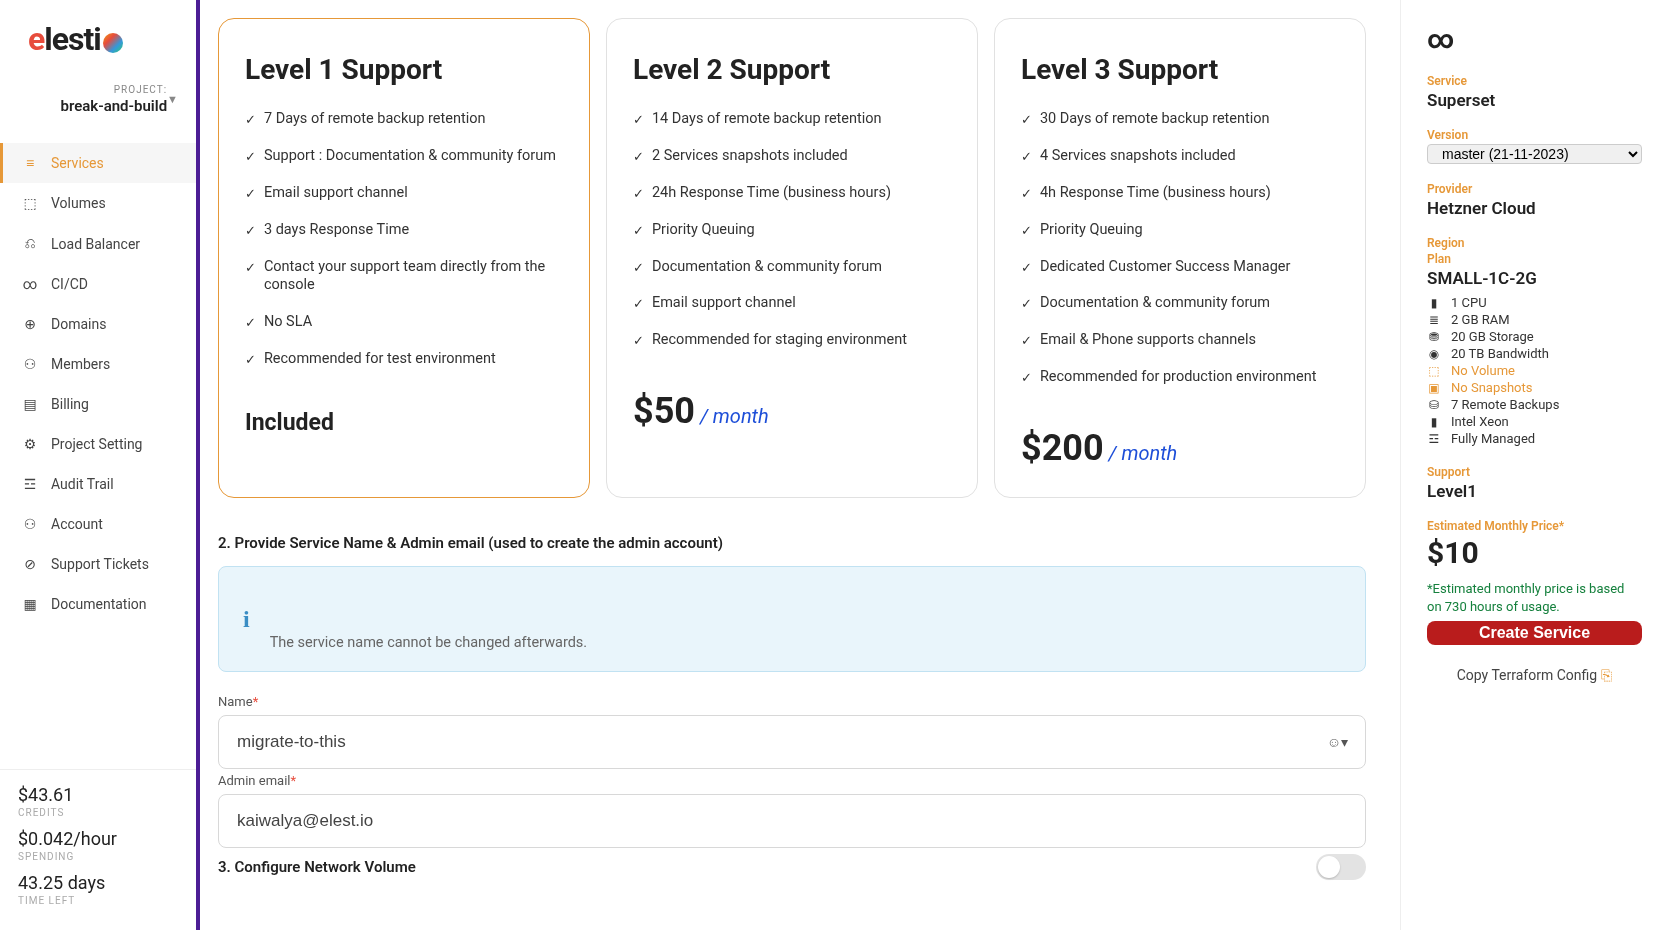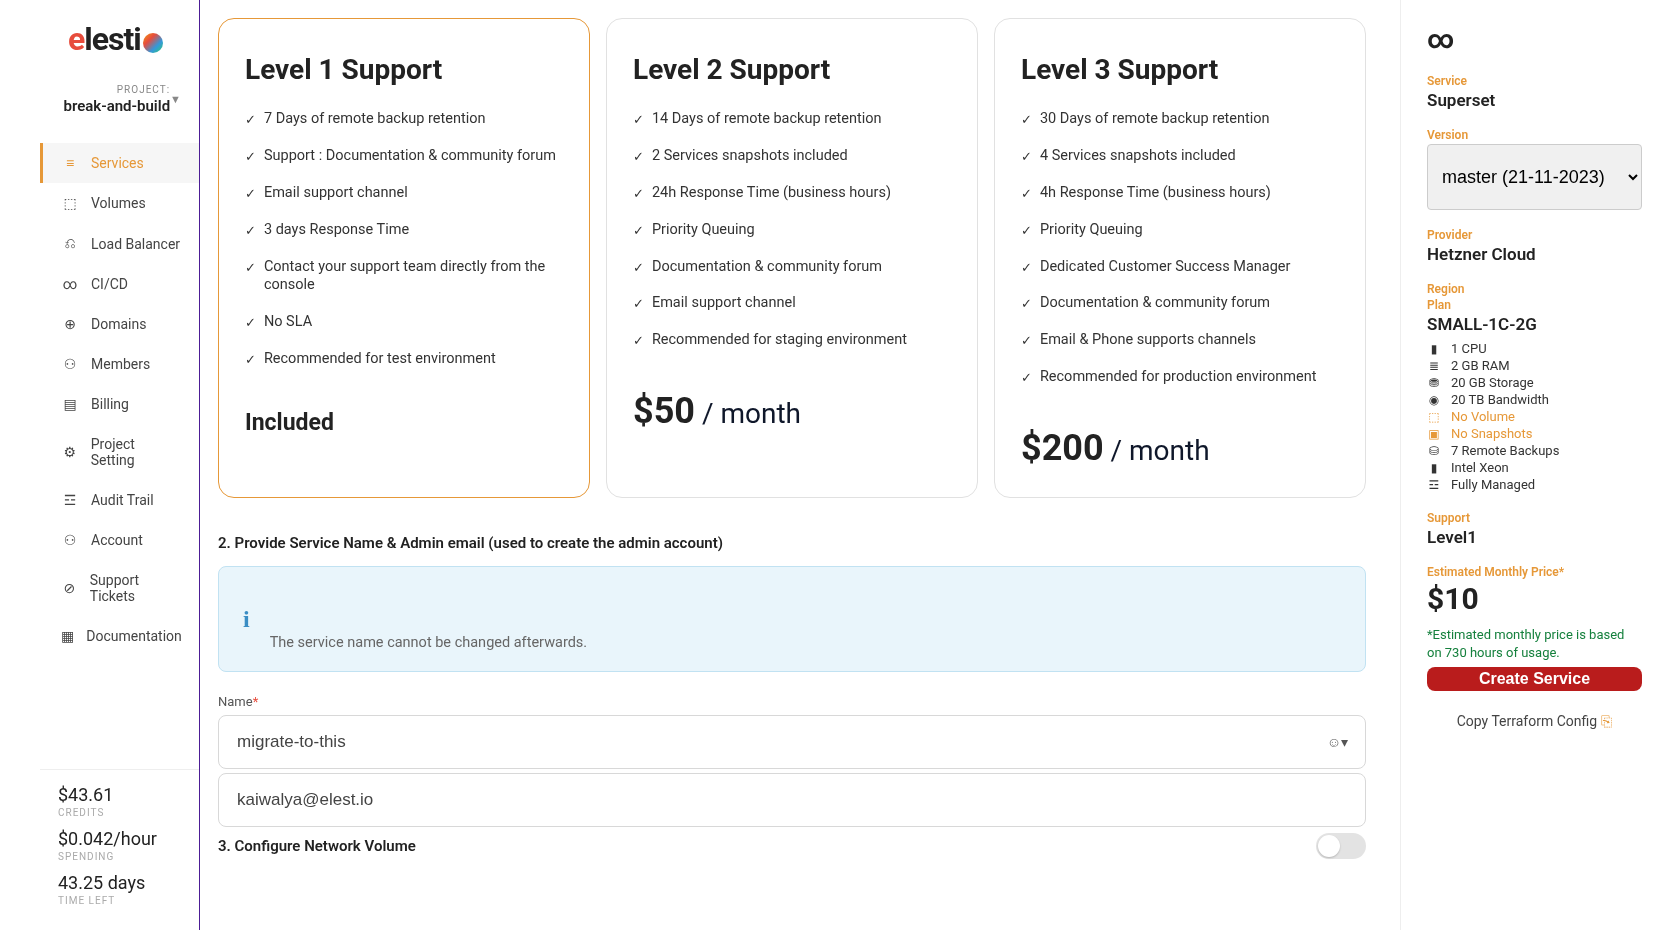--- a/index.html
+++ b/index.html
@@ -1,17 +1,17 @@
 <!DOCTYPE html>
 <html><head>
 <meta charset="utf-8">
 <style>
 * { box-sizing: border-box; margin: 0; padding: 0; }
 body { font-family: -apple-system, BlinkMacSystemFont, 'Segoe UI', Roboto, sans-serif; background: #fff; color: #1a1a1a; display: flex; height: 930px; width: 1680px; overflow: hidden; }
-.sidebar { width: 200px; border-right: 1px solid #4c1d95; display: flex; flex-direction: column; overflow-y: auto; padding-left: 40px; }
+.sidebar { width: 200px; border-right: 4px solid #4c1d95; display: flex; flex-direction: column; overflow-y: auto; }
 .logo { padding: 20px 28px 14px; }
 .logo-text { font-size: 32px; font-weight: 700; letter-spacing: -1px; }
 .logo-e1 { color: #e74c3c; }
 .logo-l { color: #222; }
 .logo-e2 { color: #222; }
 .logo-s { color: #222; }
 .logo-t { color: #222; }
 .logo-i { color: #222; }
 .logo-dot { display: inline-block; width: 20px; height: 20px; border-radius: 50%; background: linear-gradient(135deg,#f39c12,#e74c3c,#3498db,#2ecc71); vertical-align: middle; margin-left: 2px; position: relative; top: -3px; }
 .project-sel { padding: 12px 18px 10px; display: flex; align-items: center; justify-content: space-between; cursor: pointer; text-align: right; }
@@ -28,38 +28,38 @@
 .stat-lbl { font-size: 10px; letter-spacing: 1px; color: #aaa; text-transform: uppercase; margin-bottom: 10px; margin-top: 2px; }
 .main { flex: 1; padding: 18px 34px 0 18px; overflow-y: auto; }
 .cards { display: flex; gap: 16px; margin-bottom: 36px; }
 .card { flex: 1; border: 1px solid #e1e1e1; border-radius: 16px; padding: 34px 26px 28px; }
 .card.selected { border-color: #e69838; border-width: 1px; }
 .card h2 { font-size: 28px; font-weight: 700; margin-bottom: 24px; color: #222; }
 .feat { display: flex; align-items: flex-start; gap: 8px; font-size: 14.5px; color: #333; margin-bottom: 18px; line-height: 1.3; }
 .check { flex-shrink: 0; font-size: 13px; color: #333; margin-top: 2px; }
 .price-row { margin-top: 40px; font-size: 23px; font-weight: 700; color: #222; }
 .price-big { font-size: 36px; font-weight: 700; }
-.price-sub { font-weight: 400; color: #0f172a; font-size: 28px; }
+.price-sub { font-weight: 400; color: #1d4ed8; font-size: 20px; font-style: italic; }
 .sect-head { font-size: 15px; font-weight: 600; color: #222; margin-bottom: 14px; }
 .info-box { background: #e9f5fb; border: 1px solid #c1e2f2; border-radius: 8px; padding: 20px 24px; display: flex; align-items: center; gap: 20px; margin-bottom: 22px; }
 .info-i { color: #3a8dc4; font-size: 24px; font-weight: 700; font-family: Georgia, serif; }
 .info-txt { color: #666; font-size: 14.5px; margin-top: 47px; }
 .field-lbl { font-size: 13px; color: #555; margin-bottom: 6px; }
 .req { color: #e74c3c; }
 .input-wrap { position: relative; margin-bottom: 4px; }
 .input-wrap input { width: 100%; border: 1px solid #d8d8d8; border-radius: 8px; padding: 16px 18px; font-size: 17px; color: #444; }
 .input-icon { position: absolute; right: 18px; top: 50%; transform: translateY(-50%); font-size: 14px; color: #555; }
 .sect3 { display: flex; justify-content: space-between; align-items: center; margin-top: 6px; }
 .toggle { width: 50px; height: 26px; background: #e3e3e3; border-radius: 13px; position: relative; cursor: pointer; }
 .toggle-knob { position: absolute; width: 22px; height: 22px; background: #fff; border-radius: 50%; top: 2px; left: 2px; box-shadow: 0 1px 2px rgba(0,0,0,0.2); }
 .right-panel { width: 268px; padding: 24px 26px; border-left: 1px solid #eee; overflow-y: auto; margin-right: 12px; }
 .rp-logo { font-size: 26px; margin-bottom: 20px; color: #222; font-weight: 700; }
 .rp-lbl { font-size: 12px; color: #e69838; font-weight: 600; margin-bottom: 2px; }
 .rp-val { font-size: 17px; font-weight: 600; color: #222; margin-bottom: 18px; }
-.rp-select { width: 100%; padding: 21px 10px; border: 1px solid #ccc; border-radius: 4px; background: #f0f0f0; font-size: 18px; margin-bottom: 18px; }
+.rp-select { width: 100%; padding: 0 10px; border: 1px solid #ccc; border-radius: 4px; background: #f0f0f0; font-size: 14px; margin-bottom: 18px; }
 .spec-list { list-style: none; margin-top: 6px; margin-bottom: 18px; }
 .spec-list li { display: flex; align-items: center; gap: 10px; font-size: 13px; color: #333; padding: 1px 0; }
 .spec-list li.warn { color: #e69838; }
 .spec-icon { width: 14px; font-size: 12px; text-align: center; color: #333; }
 .spec-list li.warn .spec-icon { color: #e69838; }
 .rp-price { font-size: 30px; font-weight: 700; color: #222; margin-bottom: 10px; }
 .rp-note { font-size: 13px; color: #15803d; line-height: 1.4; margin-bottom: 5px; }
 .btn-create { width: 100%; background: #b91c1c; color: #fff; border: none; padding: 3px; font-size: 16px; font-weight: 600; border-radius: 8px; cursor: pointer; margin-bottom: 22px; }
 .copy-tf { text-align: center; font-size: 14px; color: #444; cursor: pointer; }
 .copy-tf-icon { color: #e69838; margin-left: 4px; }
@@ -245,20 +245,21 @@
   <div class="sect-head">2. Provide Service Name &amp; Admin email (used to create the admin account)</div>
   <div class="info-box">
     <div class="info-i">i</div>
     <div class="info-txt">The service name cannot be changed afterwards.</div>
   </div>
   <div class="field-lbl"><span>Name</span><span class="req">*</span></div>
   <div class="input-wrap">
     <input type="text" value="migrate-to-this" style="">
     <span class="input-icon">☺▾</span>
   </div>
+  <div class="field-lbl"><span>Admin email</span><span class="req">*</span></div>
   <div class="input-wrap">
     <input type="text" value="kaiwalya@elest.io" style="">
   </div>
 
   <div class="sect3">
     <div class="sect-head" style="margin-bottom:0">3. Configure Network Volume</div>
     <div class="toggle">
       <div class="toggle-knob"></div>
     </div>
   </div>

